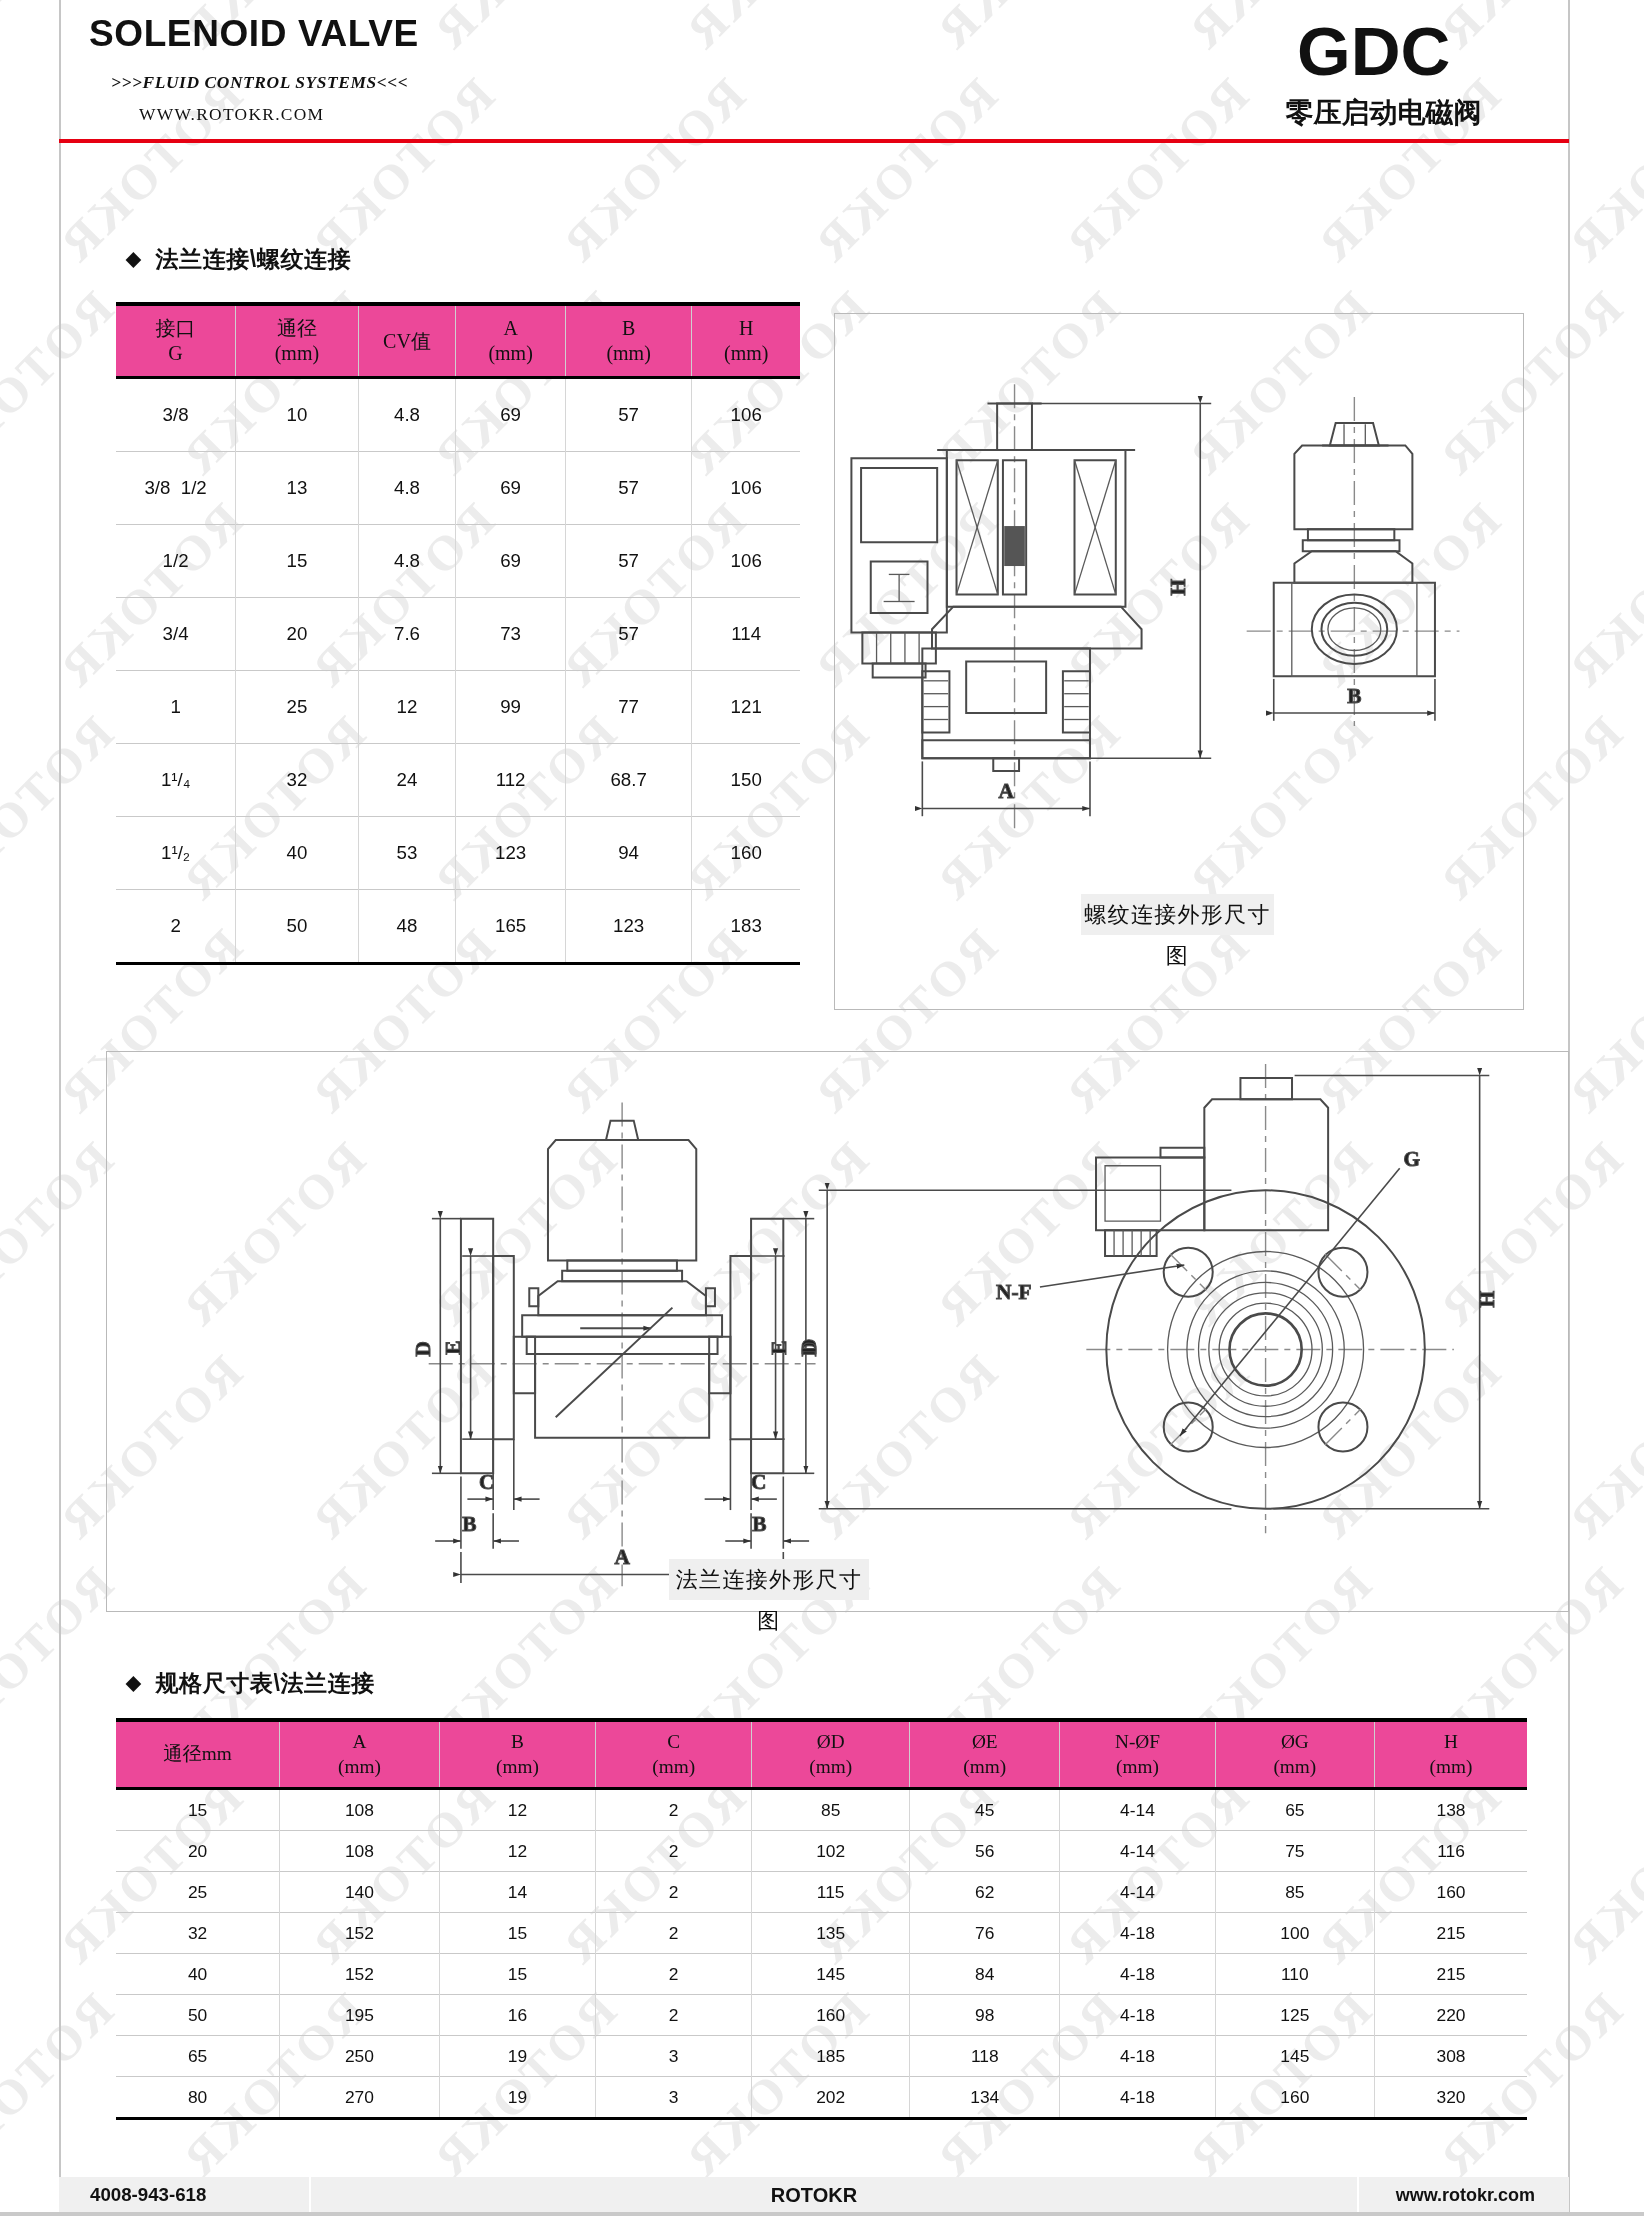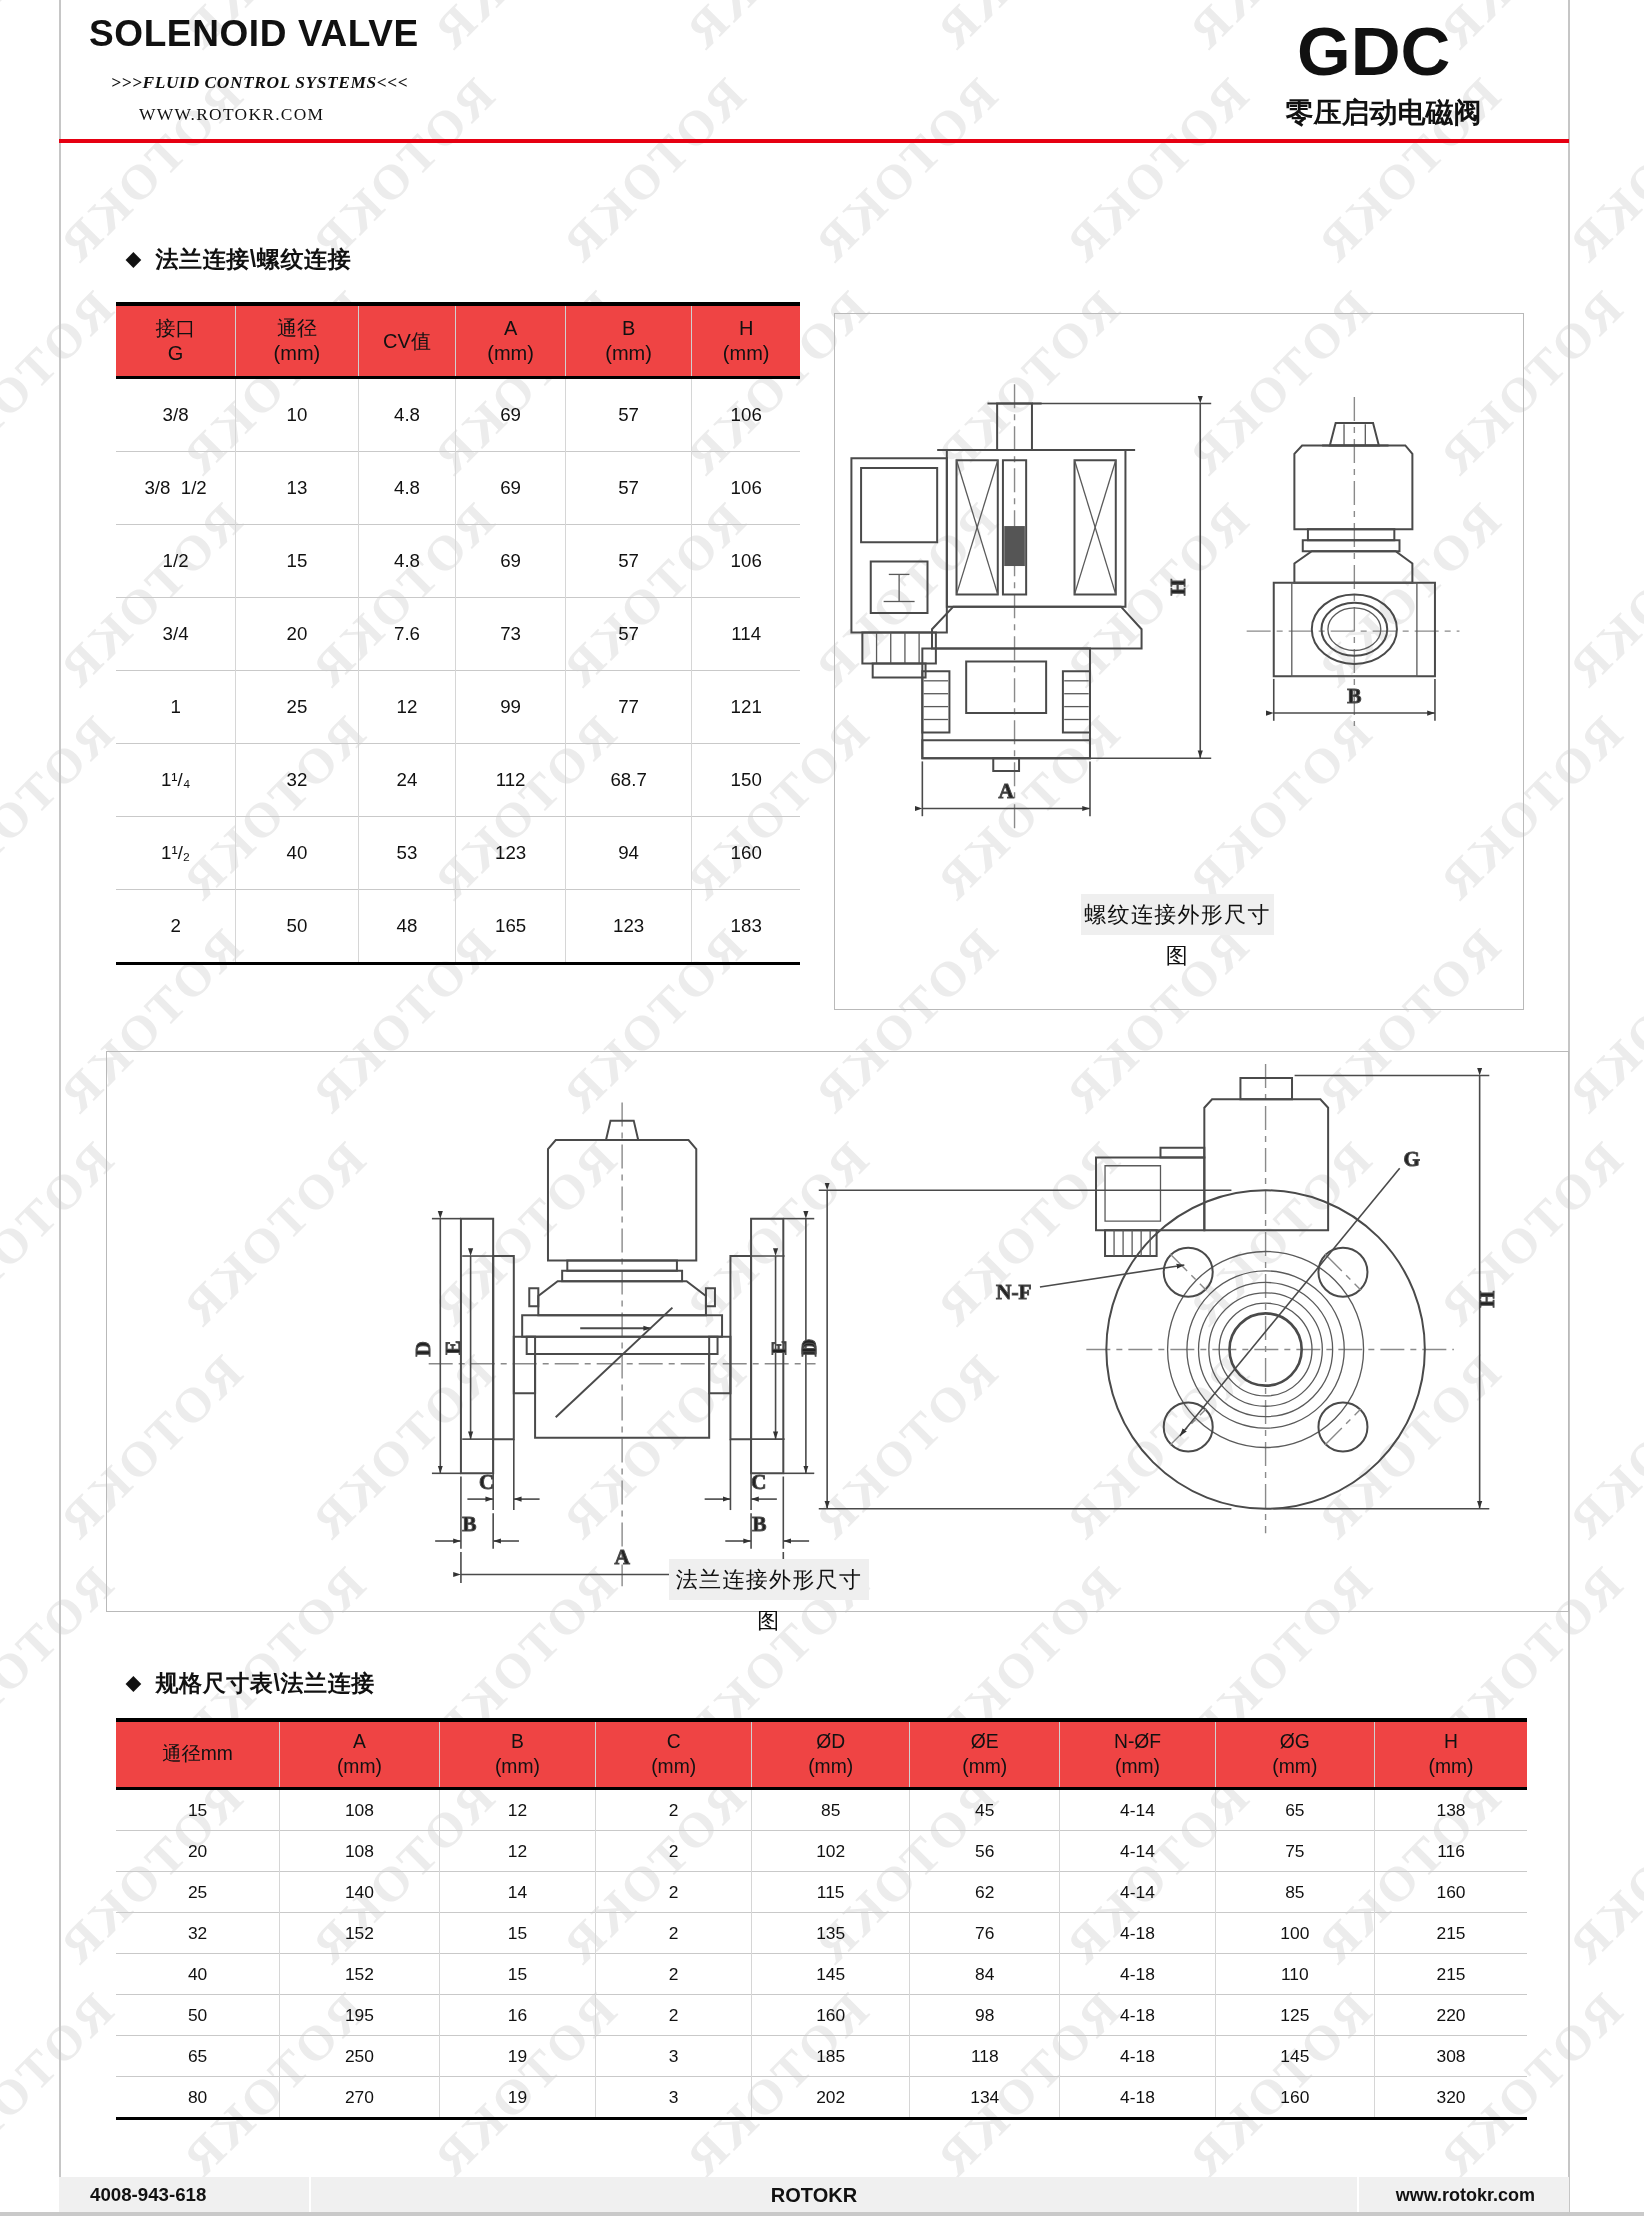--- a/index.html
+++ b/index.html
@@ -14,21 +14,21 @@
   .tagline{position:absolute;left:111px;top:72px;font-size:17.4px;font-weight:700;font-style:italic;
            font-family:"Liberation Serif",serif;letter-spacing:0.6px;}
   .website{position:absolute;left:139px;top:104px;font-size:17.4px;font-family:"Liberation Serif",serif;letter-spacing:1.3px;}
   .model{position:absolute;left:1297px;top:11.6px;width:148px;text-align:left;font-size:69px;font-weight:700;}
   .model-sub{position:absolute;left:1264px;top:94px;width:239px;text-align:center;font-size:28px;font-weight:700;
              font-family:"Liberation Serif",serif;}
   .redline{position:absolute;left:59px;top:139px;width:1510px;height:3.9px;background:#e60012;}
   .sec-heading{position:absolute;font-size:23px;font-weight:700;letter-spacing:0.6px;}
   .sec-heading .diamond{font-size:19.3px;margin-right:14px;vertical-align:1.9px;}
   table.spec{border-collapse:collapse;table-layout:fixed;position:absolute;background:transparent;}
-  table.spec thead tr{background:#ef4444;}
+  table.spec thead tr{background:#ec4899;font-family:Liberation Serif, serif;}
   table.spec thead th{font-weight:400;font-size:20px;line-height:1.25;border-left:0.6px solid #cfcfcf;}
   table.spec thead{border-top:4.5px solid #000;border-bottom:3.9px solid #000;}
   table.spec tbody{border-bottom:3.9px solid #000;}
   table.spec td{text-align:center;font-size:18.7px;border-left:0.6px solid #d6d6d6;border-top:0.6px solid #c9c9c9;white-space:pre-wrap;}
   table.spec th:first-child, table.spec td:first-child{border-left:none;}
   #table-threaded{left:116px;top:302px;width:684px;}
   #table-threaded thead th{height:68px;}
   #table-threaded td{height:70px;}
   #table-flange{left:116px;top:1718px;width:1411px;}
   #table-flange thead th{height:63px;font-size:19.3px;}

